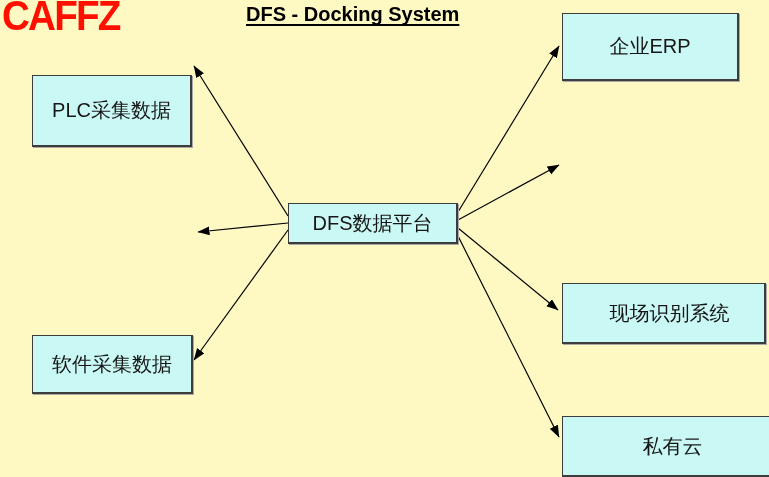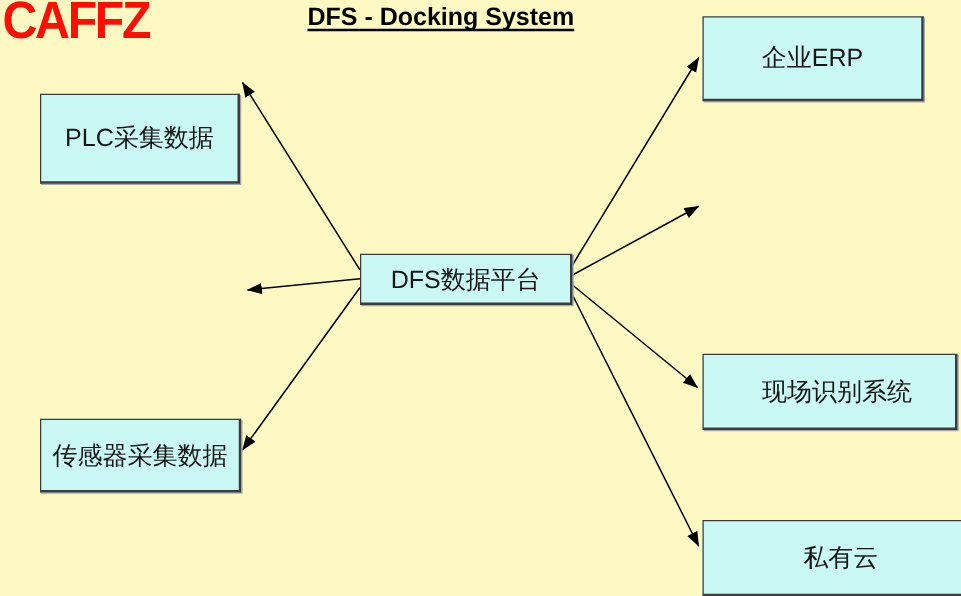--- a/index.html
+++ b/index.html
@@ -92,21 +92,21 @@
   <div class="watermark">CAFFZ</div>
 
   <div class="diagram-title">DFS - Docking System</div>
 
   <div class="node" style="left:32px; top:34px; width:160px; height:72px;margin-top:41px;">
     <span class="node-label">PLC采集数据</span>
   </div>
 
 
   <div class="node" style="left:32px; top:335px; width:161px; height:59px;">
-    <span class="node-label">传感器采集数据</span>
+    <span class="node-label">软件采集数据</span>
   </div>
 
   <div class="node" style="left:288px; top:203px; width:170px; height:41px;align-items:center;">
     <span class="node-label">DFS数据平台</span>
   </div>
 
   <div class="node" style="left:562px; top:13px; width:177px; height:68px;">
     <span class="node-label">企业ERP</span>
   </div>
 

